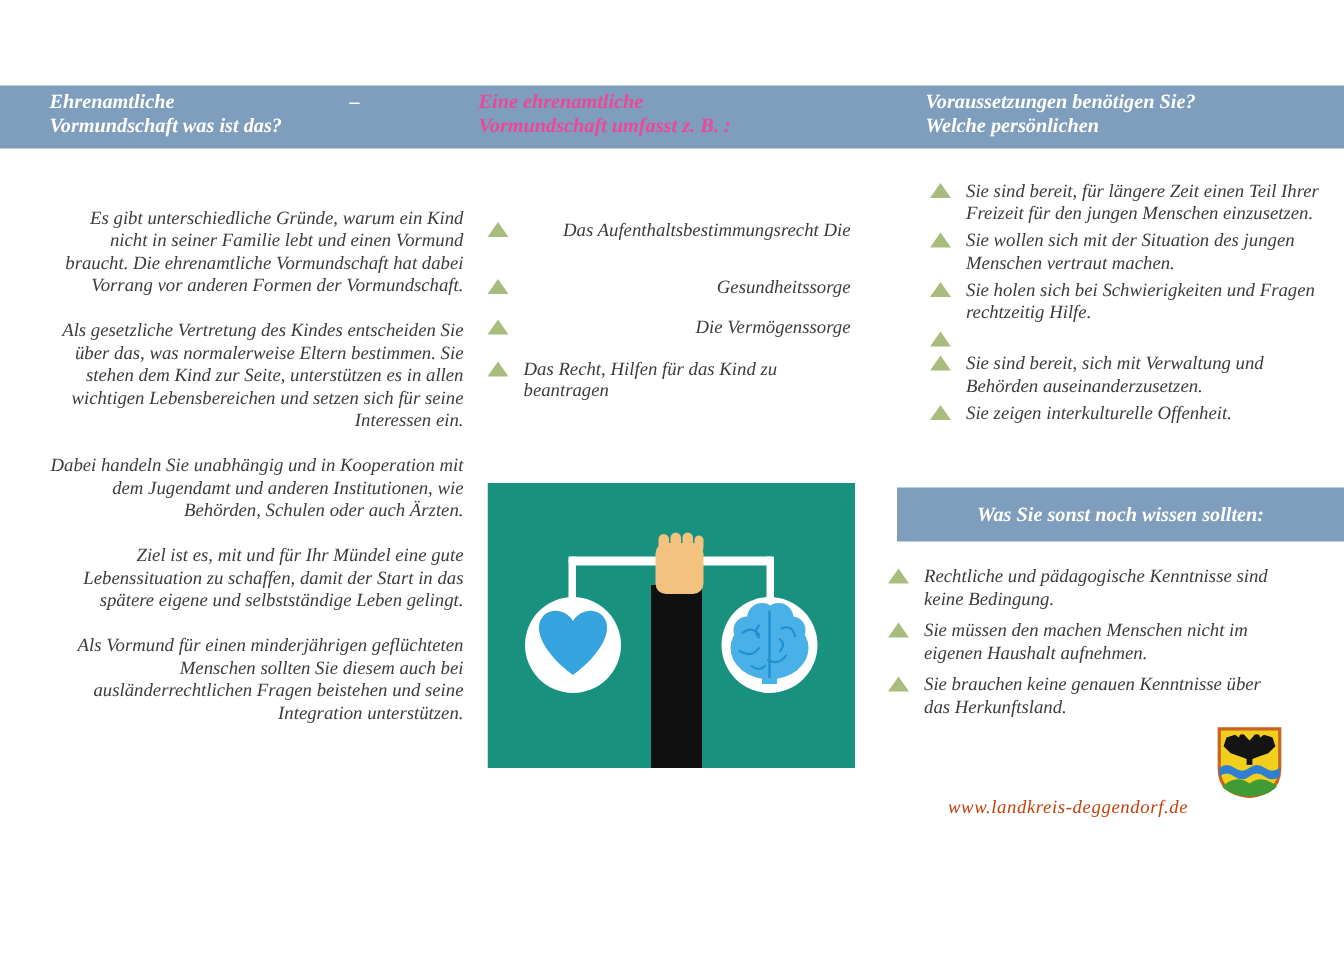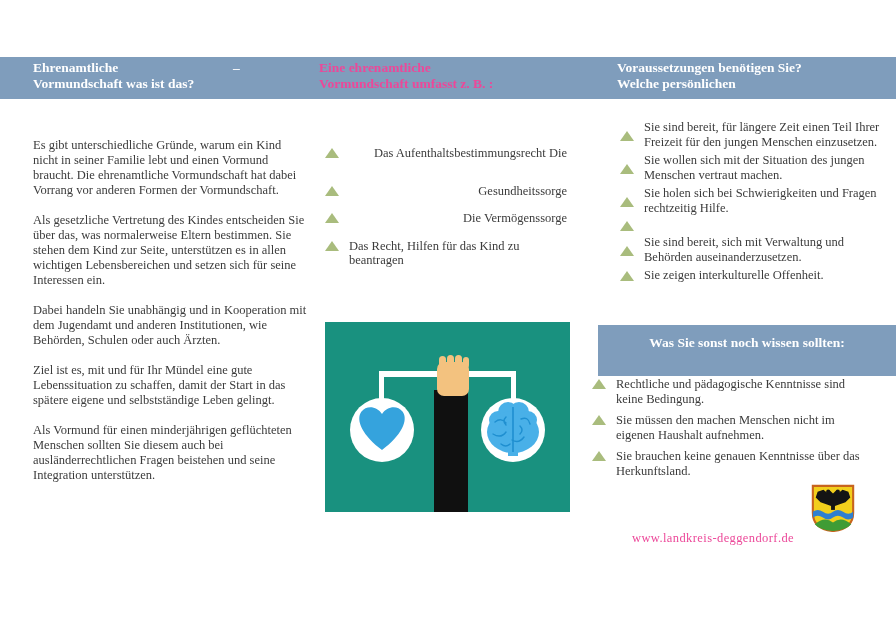--- a/index.html
+++ b/index.html
@@ -1,51 +1,51 @@
 <!DOCTYPE html>
 <html><head>
 <meta charset="utf-8">
 <style>
   html,body{margin:0;padding:0;background:#ffffff;}
   #page{
     position:relative;width:896px;height:639px;background:#ffffff;overflow:hidden;
-    font-family:"Liberation Serif", serif;color:#3b3b3b;
+    font-family:"Liberation Serif", serif;color:#3b3b3b;font-style:italic;
   }
   
   .header-bar{position:absolute;left:0;top:57px;width:896px;height:42px;background:#7f9dbc;}
   .hdr{position:absolute;top:60px;font-weight:bold;font-size:13.5px;line-height:16px;color:#ffffff;}
   .hdr-col1{left:33px;width:275px;}
   .hdr-col2{left:319px;width:250px;color:#ec4899;}
   .hdr-col3{left:617px;width:275px;}
   .hdr-dash{position:absolute;left:200px;top:0;}
   
   .col1-body{position:absolute;left:33px;top:138px;width:276px;font-size:12.5px;line-height:15px;}
-  .col1-body p{margin:0 0 15px 0;}
+  .col1-body p{margin:0 0 15px 0;text-align:right;}
   
   .bullet-row{display:flex;align-items:flex-start;}
   .tri{flex:0 0 auto;width:0;height:0;border-left:7px solid transparent;border-right:7px solid transparent;
        border-bottom:10px solid #a9bc7d;margin-top:2px;margin-right:10px;}
   .bullet-text{font-size:12.5px;line-height:14.5px;}
   
   .col2-bullets{position:absolute;left:325px;top:146px;width:242px;}
   .col2-bullets .bullet-row{margin-bottom:13px;justify-content:space-between;}
   .col2-bullets .bullet-row:first-child{margin-bottom:23px;}
   
   .illustration{position:absolute;left:325px;top:322px;width:245px;height:190px;}
   
   .col3-bullets{position:absolute;left:620px;top:120px;width:268px;}
-  .col3-bullets .bullet-row{margin-bottom:4px;align-items:center;}
-  
-  .info-bar{position:absolute;left:598px;top:325px;width:298px;height:51px;background:#7f9dbc;
+  .col3-bullets .bullet-row{margin-bottom:4px;}
+  
+  .info-bar{position:absolute;left:598px;top:325px;width:298px;height:36px;background:#7f9dbc;
             color:#ffffff;font-weight:bold;font-size:13.5px;line-height:36px;text-align:center;}
   .info-bullets{position:absolute;left:592px;top:377px;width:268px;}
   .info-bullets .bullet-row{margin-bottom:7px;}
   
   .coat{position:absolute;left:810px;top:484px;width:46px;height:48px;}
-  .website{position:absolute;left:632px;top:531px;font-size:12.5px;color:#ec4899;letter-spacing:0.4px;text-align:center;}
+  .website{position:absolute;left:632px;top:531px;font-size:12.5px;color:#c2410c;letter-spacing:0.4px;text-align:center;}
 </style>
 </head>
 <body>
 
 <div id="page">
 
   <div class="header-bar"></div>
 
   <div class="hdr hdr-col1">
     <div style="position:relative;">

